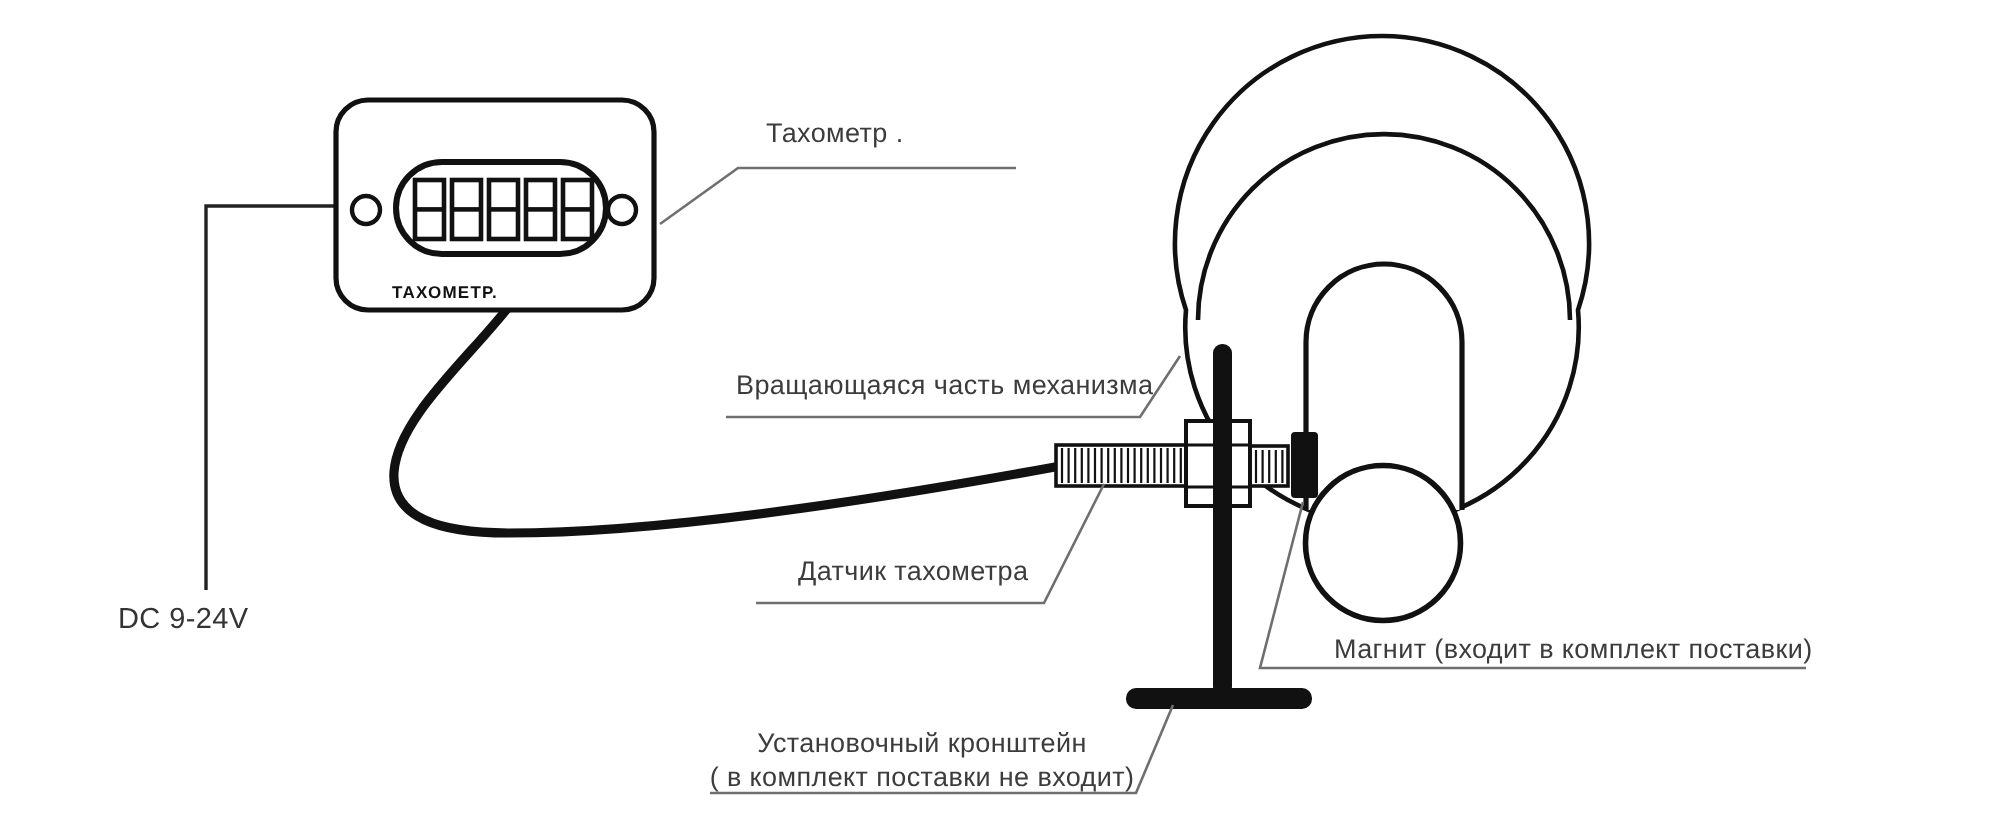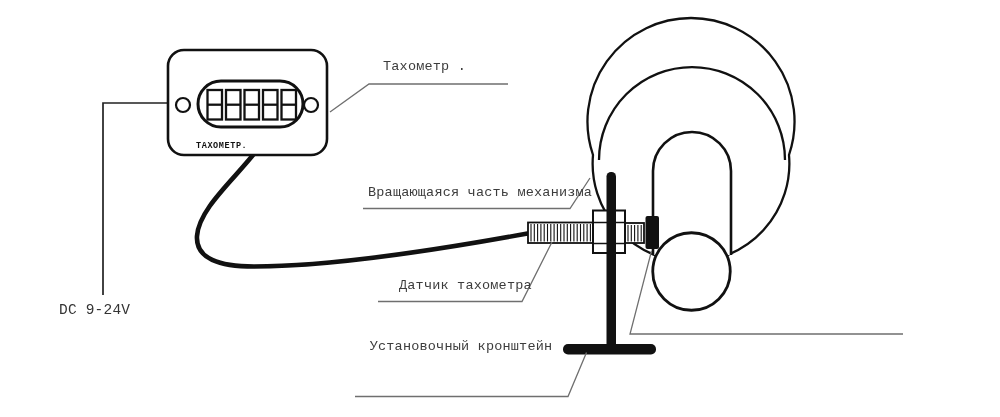--- a/index.html
+++ b/index.html
@@ -3,21 +3,21 @@
 <meta charset="utf-8">
 <style>
   html,body{margin:0;padding:0;background:#ffffff;}
   #stage{
     position:relative;width:1000px;height:417px;background:#ffffff;
     font-family:"Liberation Sans","DejaVu Sans",sans-serif;overflow:hidden;
   }
   #artwork{position:absolute;left:0;top:0;}
   .lbl{
     position:absolute;color:#3c3c3c;font-size:13.5px;line-height:17px;
-    white-space:nowrap;letter-spacing:0.2px;font-family:Liberation Mono, monospace;
+    white-space:nowrap;letter-spacing:0.2px;
   }
   .lbl-power{font-size:14.5px;color:#343434;}
   .lbl-brand{
     font-size:8.5px;font-weight:bold;color:#111;letter-spacing:0.6px;
   }
   .lbl-bracket{white-space:normal;text-align:center;width:218px;}
 </style>
 </head>
 <body>
 
@@ -85,20 +85,22 @@
   </svg>
 
   <div class="lbl lbl-brand" style="left:196px;top:138px;">ТАХОМЕТР.</div>
 
   <div class="lbl" style="left:383px;top:58px;">Тахометр .</div>
 
   <div class="lbl" style="left:399px;top:277px;">Датчик тахометра</div>
 
   <div class="lbl" style="left:368px;top:184px;">Вращающаяся часть механизма</div>
 
+  <div class="lbl" style="left:667px;top:316px;">Магнит (входит в комплект поставки)</div>
 
-  <div class="lbl lbl-bracket" style="left:352px;top:338px;">
+  <div class="lbl lbl-bracket" style="left:352px;top:363px;">
     <div>Установочный кронштейн</div>
+    <div>( в комплект поставки не входит)</div>
   </div>
 
   <div class="lbl lbl-power" style="left:59px;top:302px;">DC 9-24V</div>
 
 </div>
 
 </body></html>

